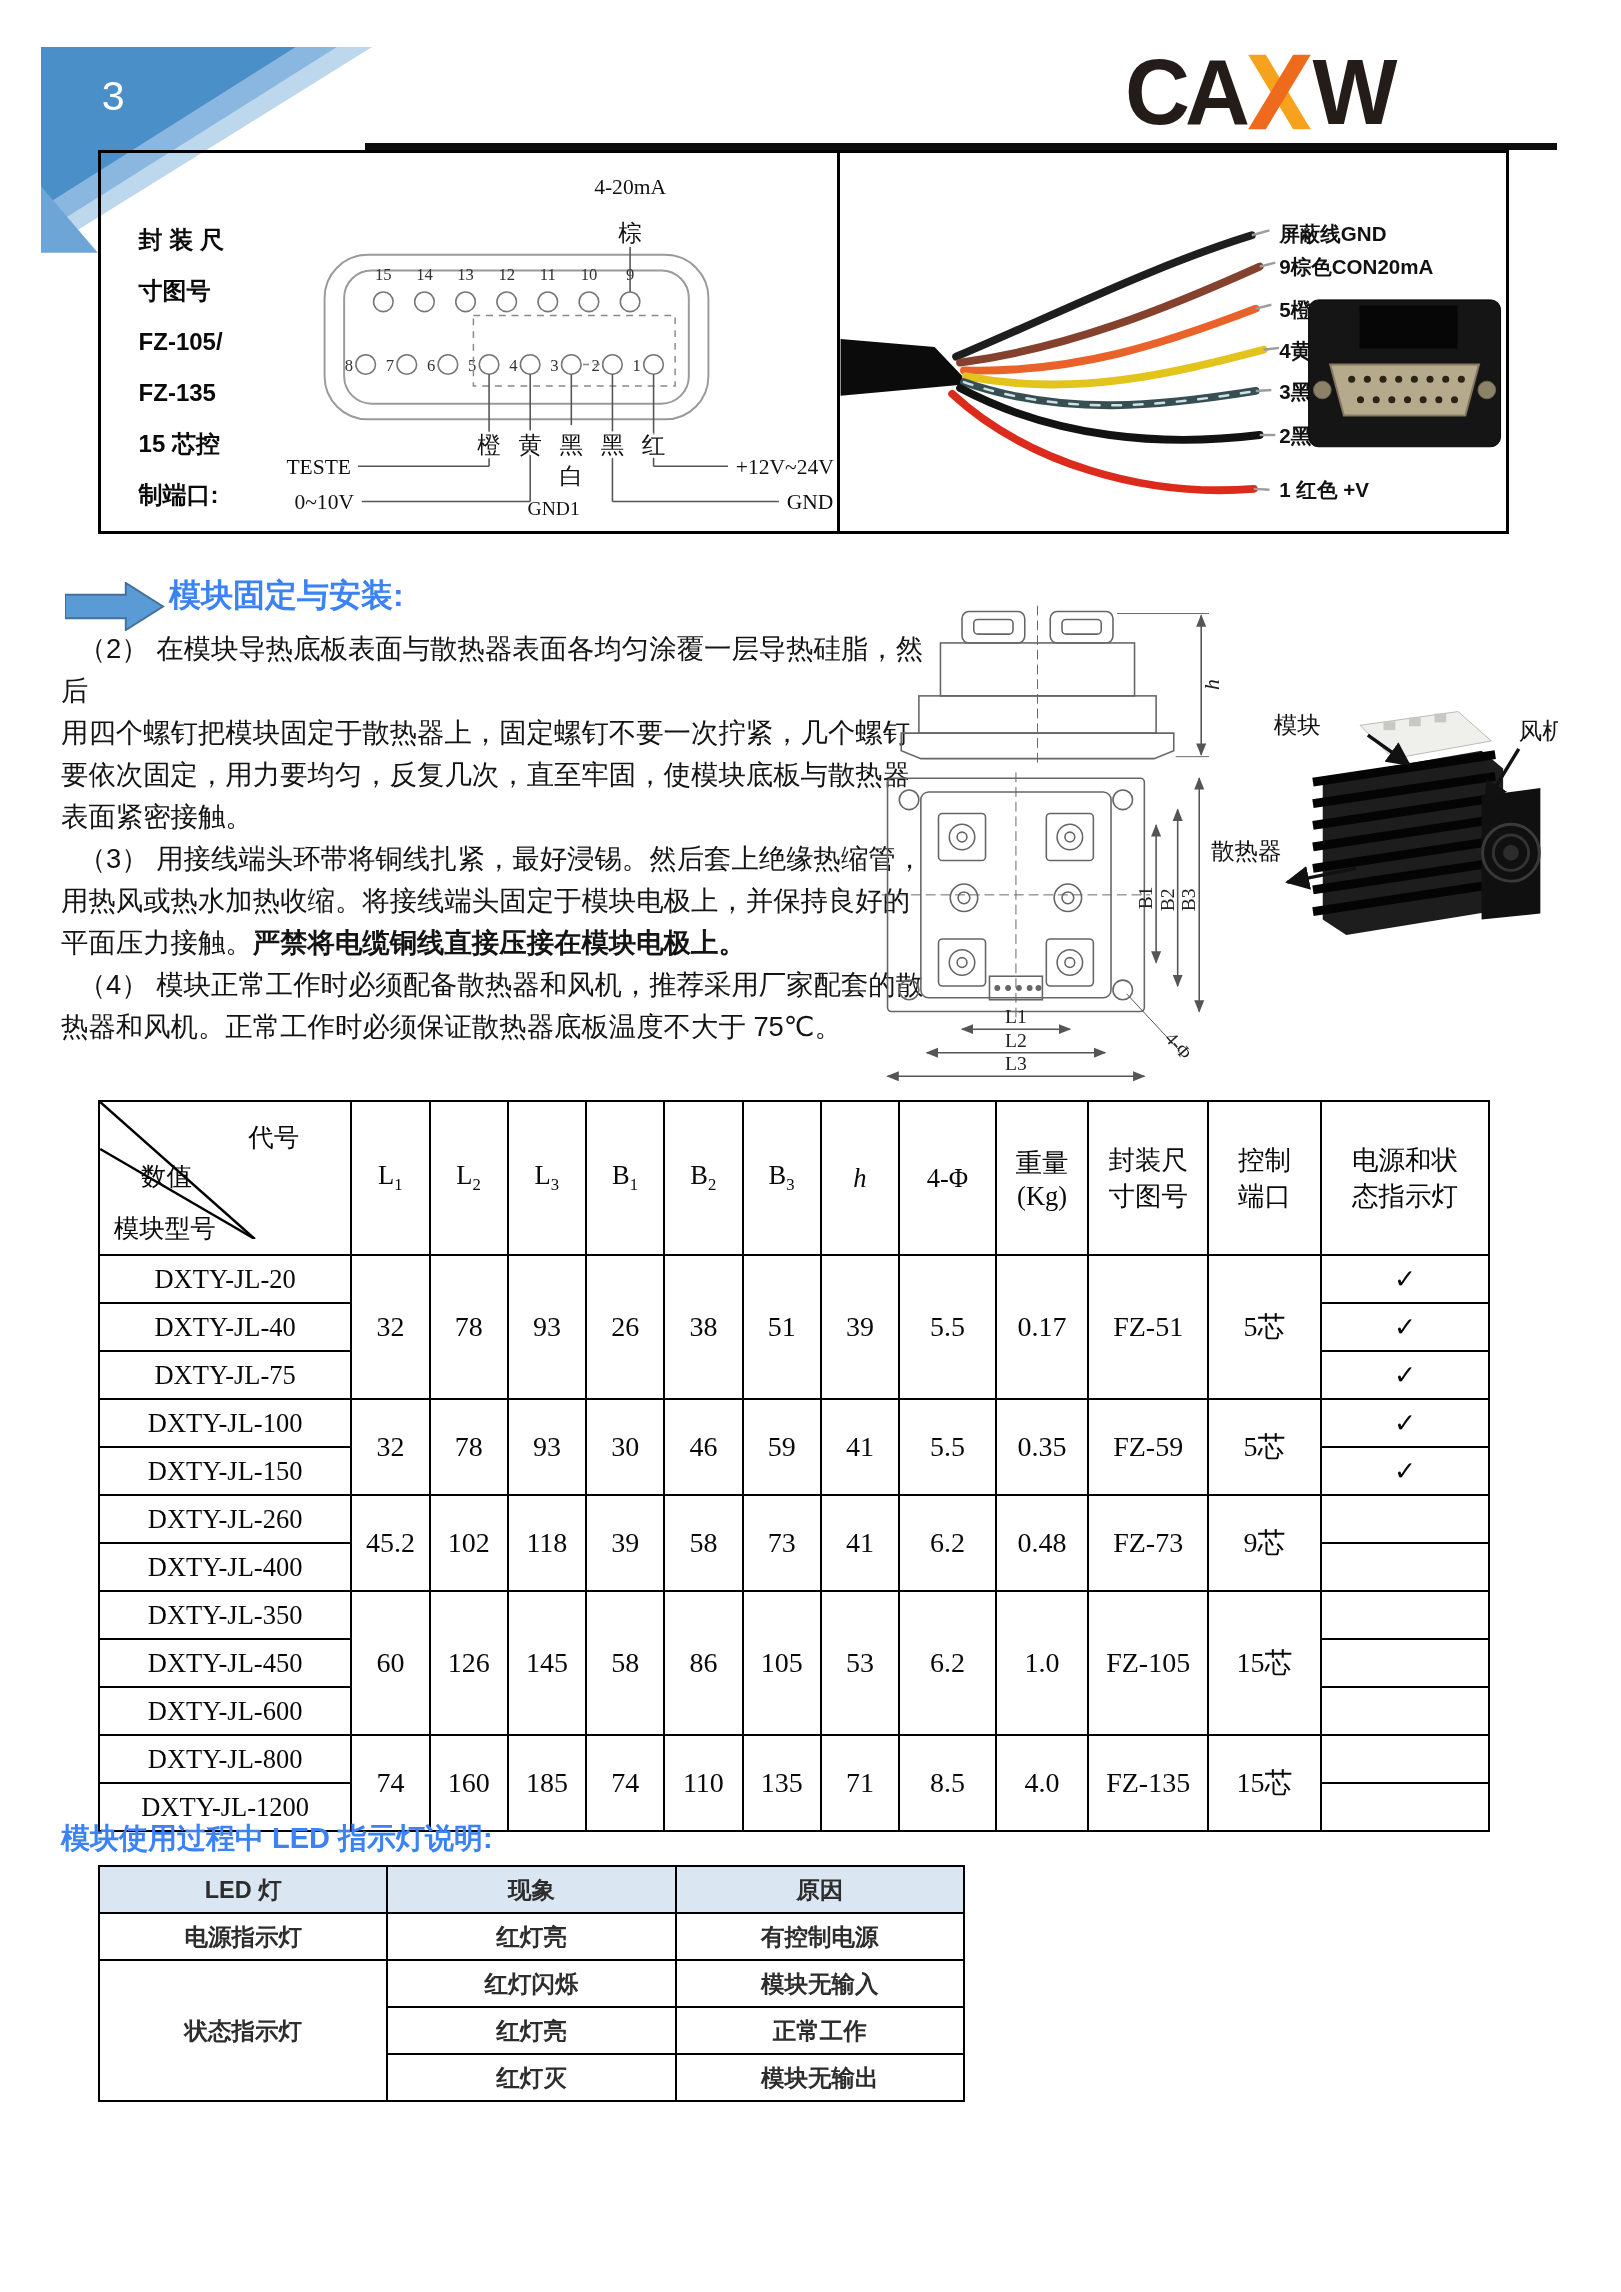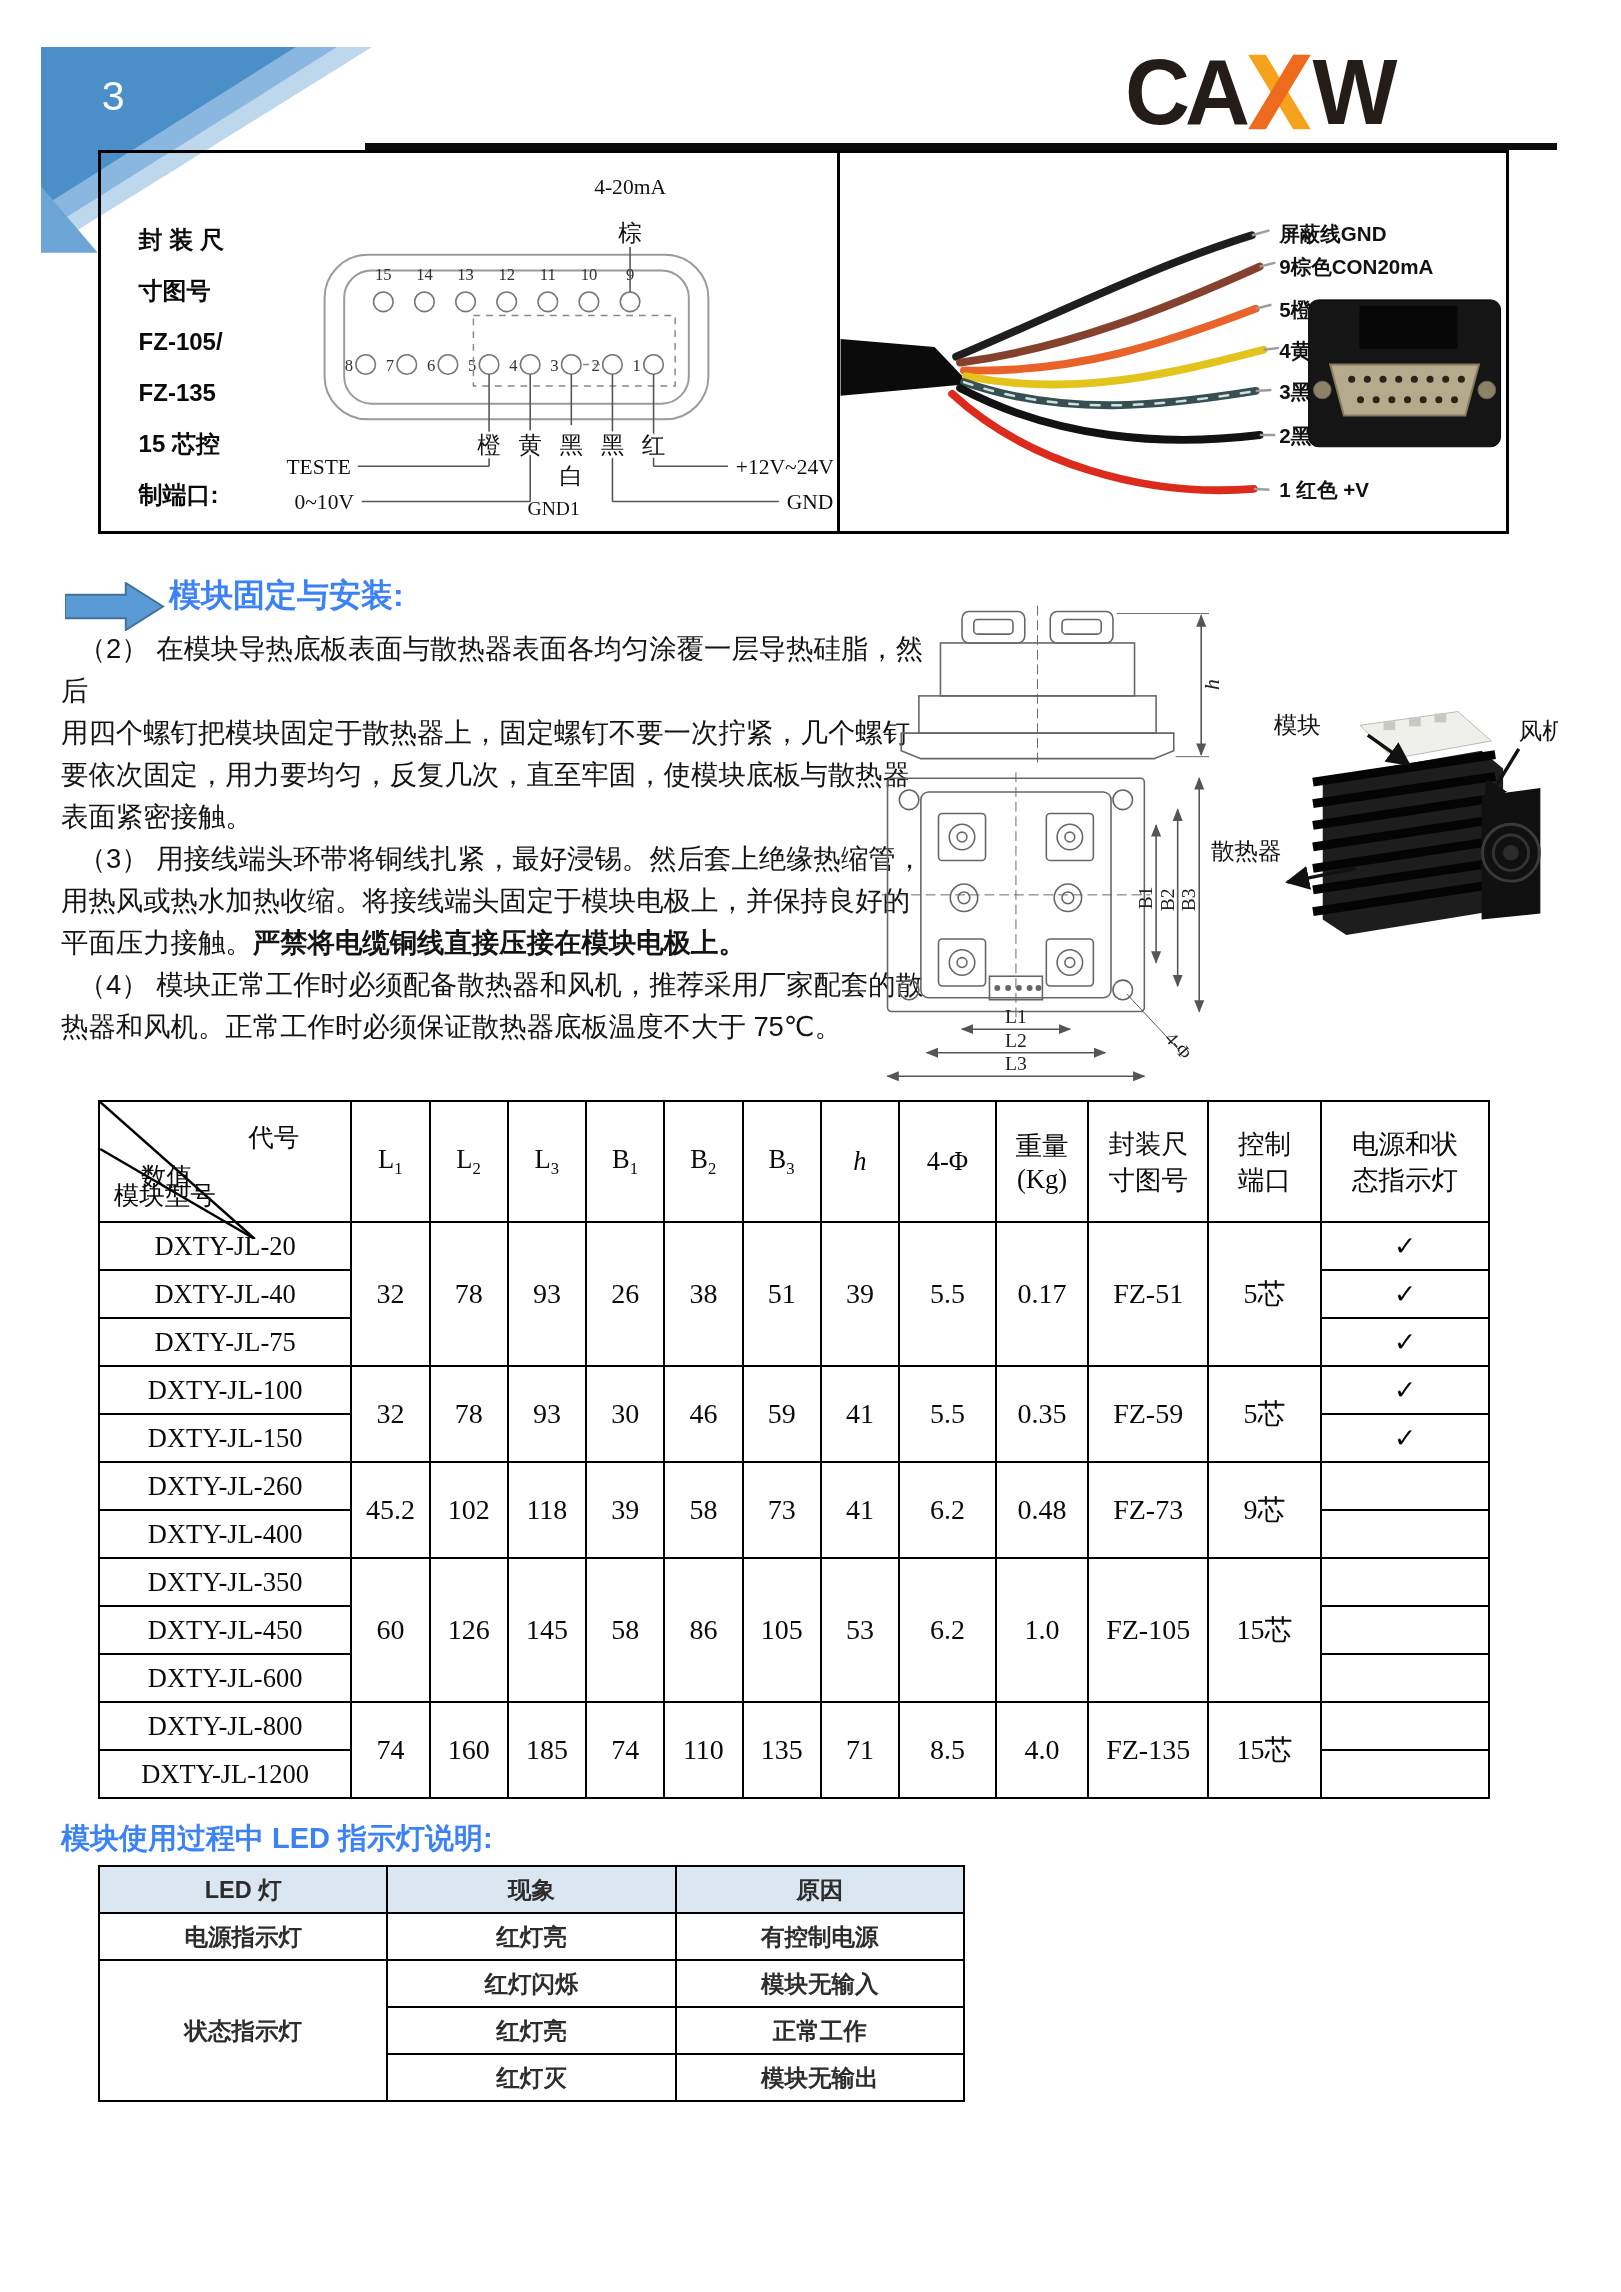--- a/index.html
+++ b/index.html
@@ -24,21 +24,21 @@
          font-family:"Liberation Sans","DejaVu Sans",sans-serif;}
   .paras .ln{white-space:nowrap;}
   .paras .ind{padding-left:17.6px;}
   .paras b{font-weight:bold;}
   
   table.dim{position:absolute;left:98px;top:1100px;width:1392px;border-collapse:collapse;border:2.9px solid #000;table-layout:fixed;}
   .dim td,.dim th{border:2px solid #000;padding:0;text-align:center;vertical-align:middle;
       font-family:"Liberation Serif","DejaVu Serif",serif;font-weight:normal;color:#0a0a0a;}
   .dim th{border-bottom:2.9px solid #000;font-size:26.5px;}
   .dim tr{height:48px;}
-  .dim tr.hdr{height:121px;}
+  .dim tr.hdr{height:154px;}
   .dim tr.grp td{border-top:2.9px solid #000;}
   .dim td.model{font-size:26.5px;}
   .dim td.val{font-size:28px;}
   .dim td.ind{font-size:26.5px;}
   .dim sub{font-size:16.7px;}
   th.corner{position:relative;padding:0;}
   .corner .clab{position:absolute;font-size:25.5px;font-weight:normal;}
   .c-a{right:51px;top:17.6px;}
   .c-b{left:41px;top:57px;}
   .c-c{left:13.7px;bottom:7.8px;}

